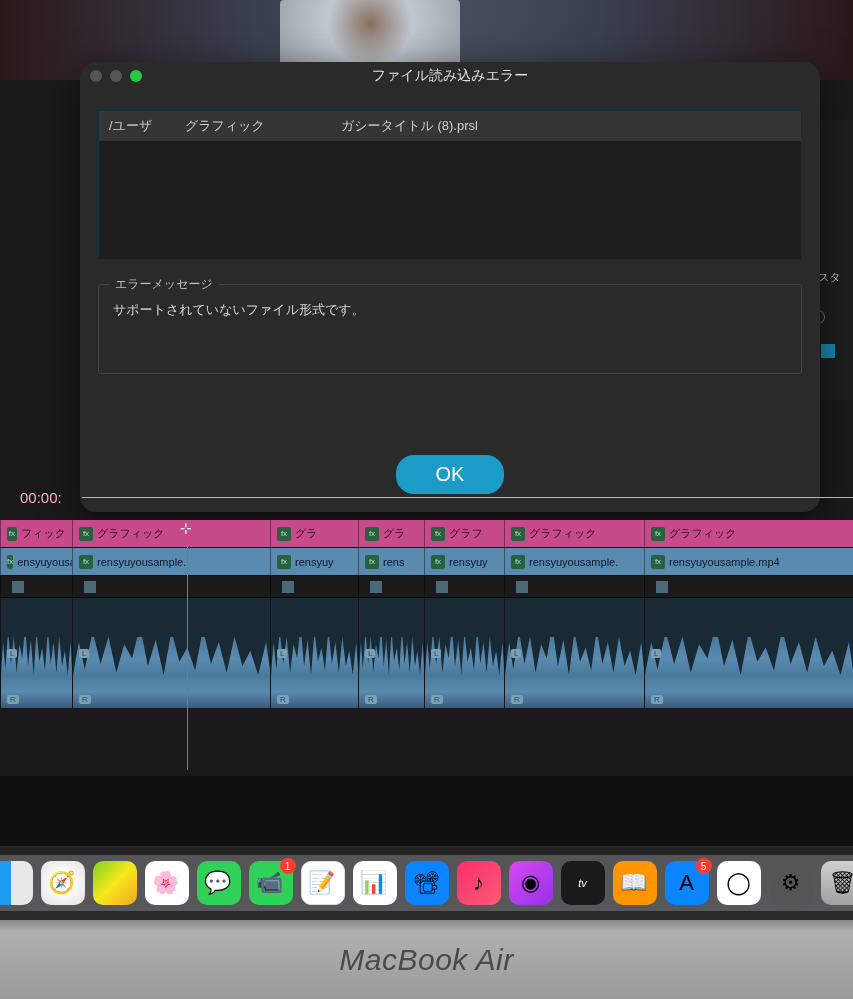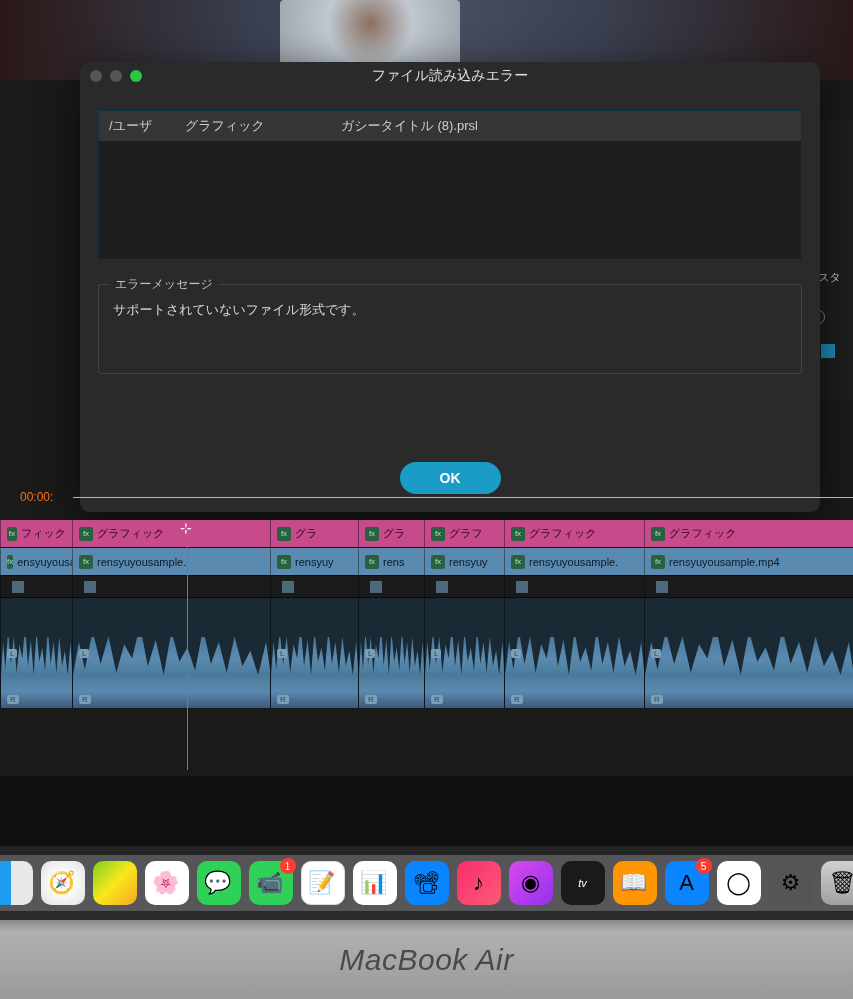--- a/index.html
+++ b/index.html
@@ -6,43 +6,43 @@
 body { width: 853px; height: 999px; background: #1a1a1a; overflow: hidden; position: relative; }
 
 .bg-video { position: absolute; top: 0; left: 0; width: 100%; height: 80px; background: linear-gradient(90deg, #2a1818 0%, #3a4050 30%, #4a5060 50%, #3a4050 70%, #2a1818 100%); }
 .bg-person { position: absolute; top: 0; left: 280px; width: 180px; height: 78px; background: radial-gradient(circle at 50% 30%, #8a7060 0%, #c0c8d0 40%, #9aa0a8 100%); border-radius: 4px; }
 
 .side-panel { position: absolute; right: 0; top: 120px; width: 50px; height: 280px; background: #1e1e1e; }
 .side-text { color: #ccc; font-size: 11px; padding: 150px 4px 0; }
 .side-box { width: 14px; height: 14px; background: #1a8cb8; margin: 20px auto; }
 .side-icon { width: 14px; height: 14px; border: 1px solid #888; border-radius: 50%; margin: 10px 8px; }
 
-.dialog { position: absolute; top: 62px; left: 80px; width: 740px; height: 450px; background: #2a2a2a; border-radius: 9px; box-shadow: 0 10px 40px rgba(0,0,0,0.6); }
+.dialog { position: absolute; top: 62px; left: 80px; width: 740px; height: 450px; background: #2a2a2a; border-radius: 16px; box-shadow: 0 10px 40px rgba(0,0,0,0.6); }
 .dialog-titlebar { height: 28px; display: flex; align-items: center; padding: 0 10px; position: relative; }
 .traffic { display: flex; gap: 8px; }
 .tl { width: 12px; height: 12px; border-radius: 50%; }
 .tl-close { background: #555; }
 .tl-min { background: #555; }
 .tl-max { background: #28c840; }
 .dialog-title { position: absolute; left: 0; right: 0; text-align: center; color: #e0e0e0; font-size: 14px; font-weight: 500; }
 
 .file-list { margin: 20px 18px 0; background: #1e1e1e; border: 1px solid #0a3540; border-radius: 2px; height: 150px; }
 .file-row { display: flex; padding: 6px 10px; background: #353535; color: #d0d0d0; font-size: 13px; gap: 16px; }
 .file-path-1 { width: 60px; }
 .file-path-2 { width: 140px; }
 
 .error-group { margin: 24px 18px 0; border: 1px solid #444; border-radius: 3px; padding: 12px 14px; position: relative; height: 90px; }
 .error-legend { position: absolute; top: -9px; left: 10px; background: #2a2a2a; padding: 0 6px; color: #c0c0c0; font-size: 12px; }
 .error-msg { color: #d8d8d8; font-size: 13px; padding-top: 4px; }
 
 .dialog-footer { position: absolute; bottom: 18px; left: 0; right: 0; text-align: center; }
-.ok-btn { background: #1a9cc7; color: #fff; border: none; padding: 8px 40px; border-radius: 18px; font-size: 14px; font-weight: 700; cursor: pointer; }
+.ok-btn { background: #1a9cc7; color: #fff; border: none; padding: 8px 40px; border-radius: 18px; font-size: 20px; font-weight: 400; cursor: pointer; }
 
 .timecode-row { position: absolute; top: 483px; left: 0; width: 100%; height: 28px; display: flex; align-items: center; padding-left: 20px; }
-.timecode { color: #f97316; font-size: 12px; }
+.timecode { color: #f9a8d4; font-size: 15px; }
 .ruler { flex: 1; height: 1px; background: repeating-linear-gradient(90deg, #888 0, #888 1px, transparent 1px, transparent 8px); margin-left: 20px; border-top: 1px solid #d4c040; }
 
 .timeline { position: absolute; top: 520px; left: 0; width: 100%; }
 .cursor-mark { position: absolute; top: 0; left: 180px; color: #fff; font-size: 14px; z-index: 10; }
 .playhead { position: absolute; top: 20px; left: 187px; width: 1px; height: 230px; background: #1a9cc7; z-index: 9; }
 
 .track { display: flex; height: 28px; border-bottom: 1px solid #0a0a0a; }
 .track-gfx { background: #c74a8a; }
 .track-vid { background: #5a8ab0; }
 .track-mark { background: #1a1a1a; height: 22px; }

